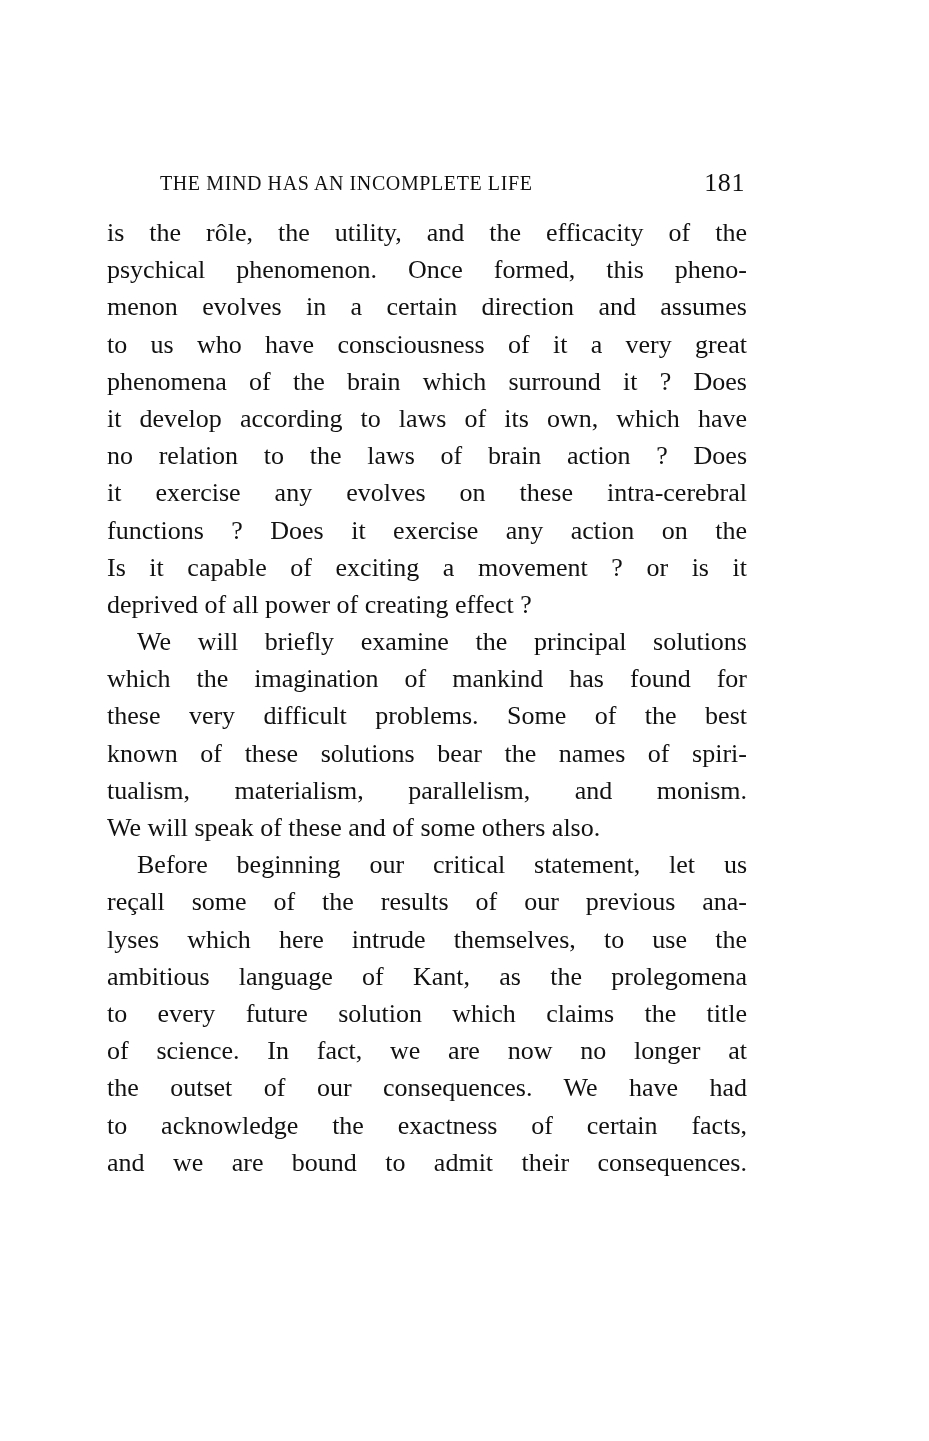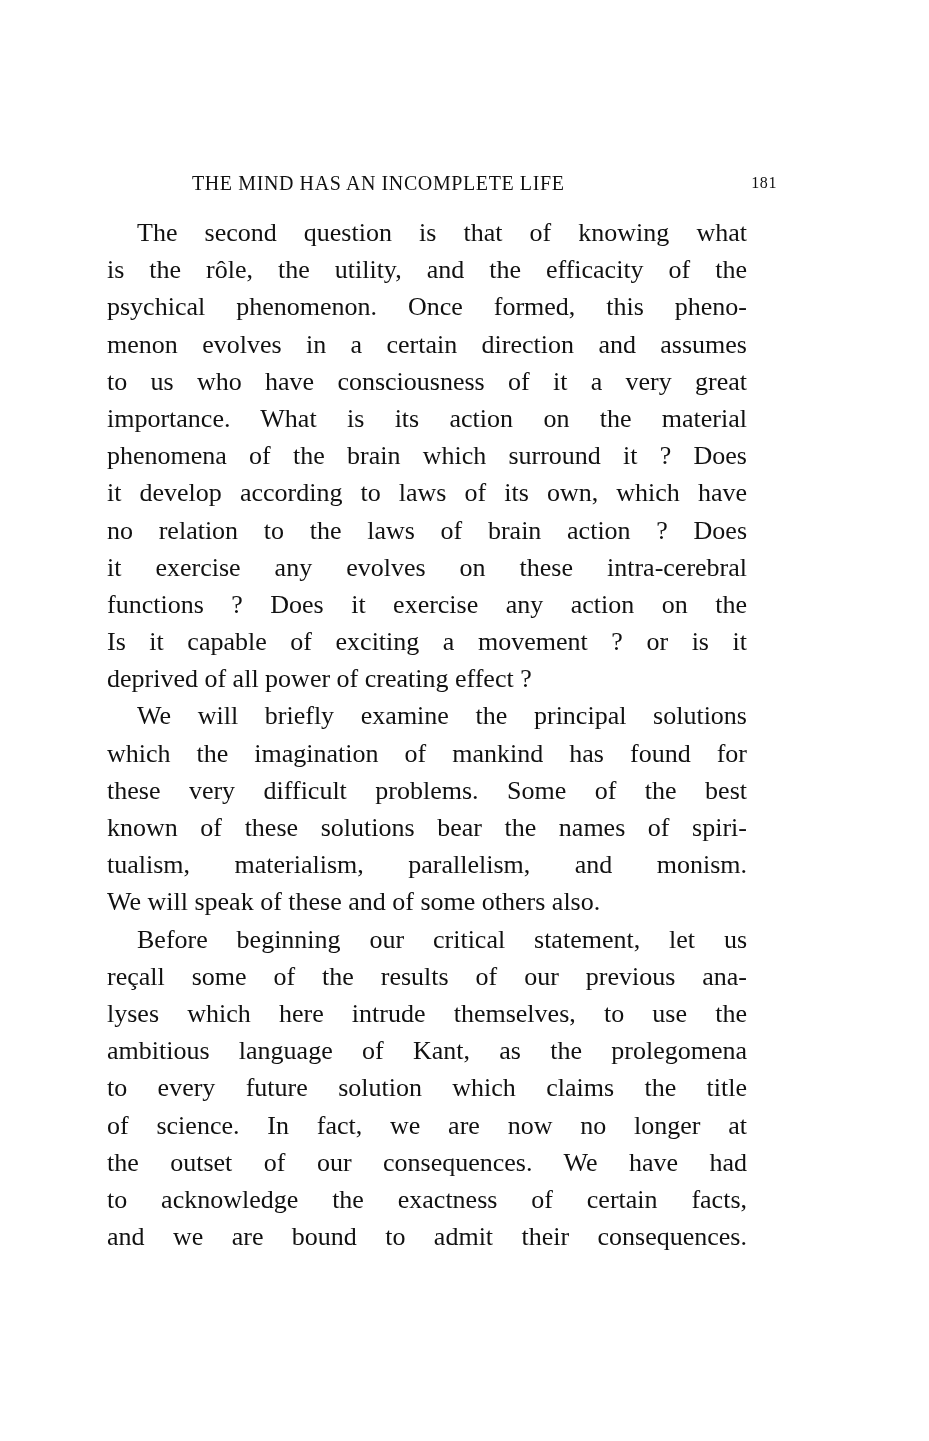--- a/index.html
+++ b/index.html
@@ -26,32 +26,31 @@
     .running-head {
       position: absolute;
       left: 160px;
       top: 170px;
       width: 585px;
       height: 26px;
       font-size: 20px;
       letter-spacing: 0.6px;
       line-height: 26px;
       white-space: nowrap;
-      margin-left: 32px;
     }
     .running-head .title {
       position: absolute;
       left: 0;
       top: 0;
     }
     .running-head .folio {
       position: absolute;
       right: 0;
       top: 0;
-      font-size: 16px;
+      font-size: 26px;
     }
     .body-text {
       position: absolute;
       left: 107px;
       top: 214px;
       width: 640px;
     }
     .line {
       height: 37.2px;
       line-height: 37.2px;
@@ -74,26 +73,24 @@
 <div class="page">
 
   <div class="running-head">
     <span class="title">THE MIND HAS AN INCOMPLETE LIFE</span>
     <span class="folio">181</span>
   </div>
 
   <div class="body-text">
 
     <div>
-      <div class="line indent">The second question is that of knowing what</div>
       <div class="line">is the rôle, the utility, and the efficacity of the</div>
       <div class="line">psychical phenomenon.  Once formed, this pheno-</div>
       <div class="line">menon evolves in a certain direction and assumes</div>
       <div class="line">to us who have consciousness of it a very great</div>
-      <div class="line">importance.  What is its action on the material</div>
       <div class="line">phenomena of the brain which surround it ?  Does</div>
       <div class="line">it develop according to laws of its own, which have</div>
       <div class="line">no relation to the laws of brain action ?  Does</div>
       <div class="line">it exercise any evolves on these intra-cerebral</div>
       <div class="line">functions ?  Does it exercise any action on the</div>
       <div class="line">Is it capable of exciting a movement ?  or is it</div>
       <div class="line last">deprived of all power of creating effect ?</div>
     </div>
 
     <div>

